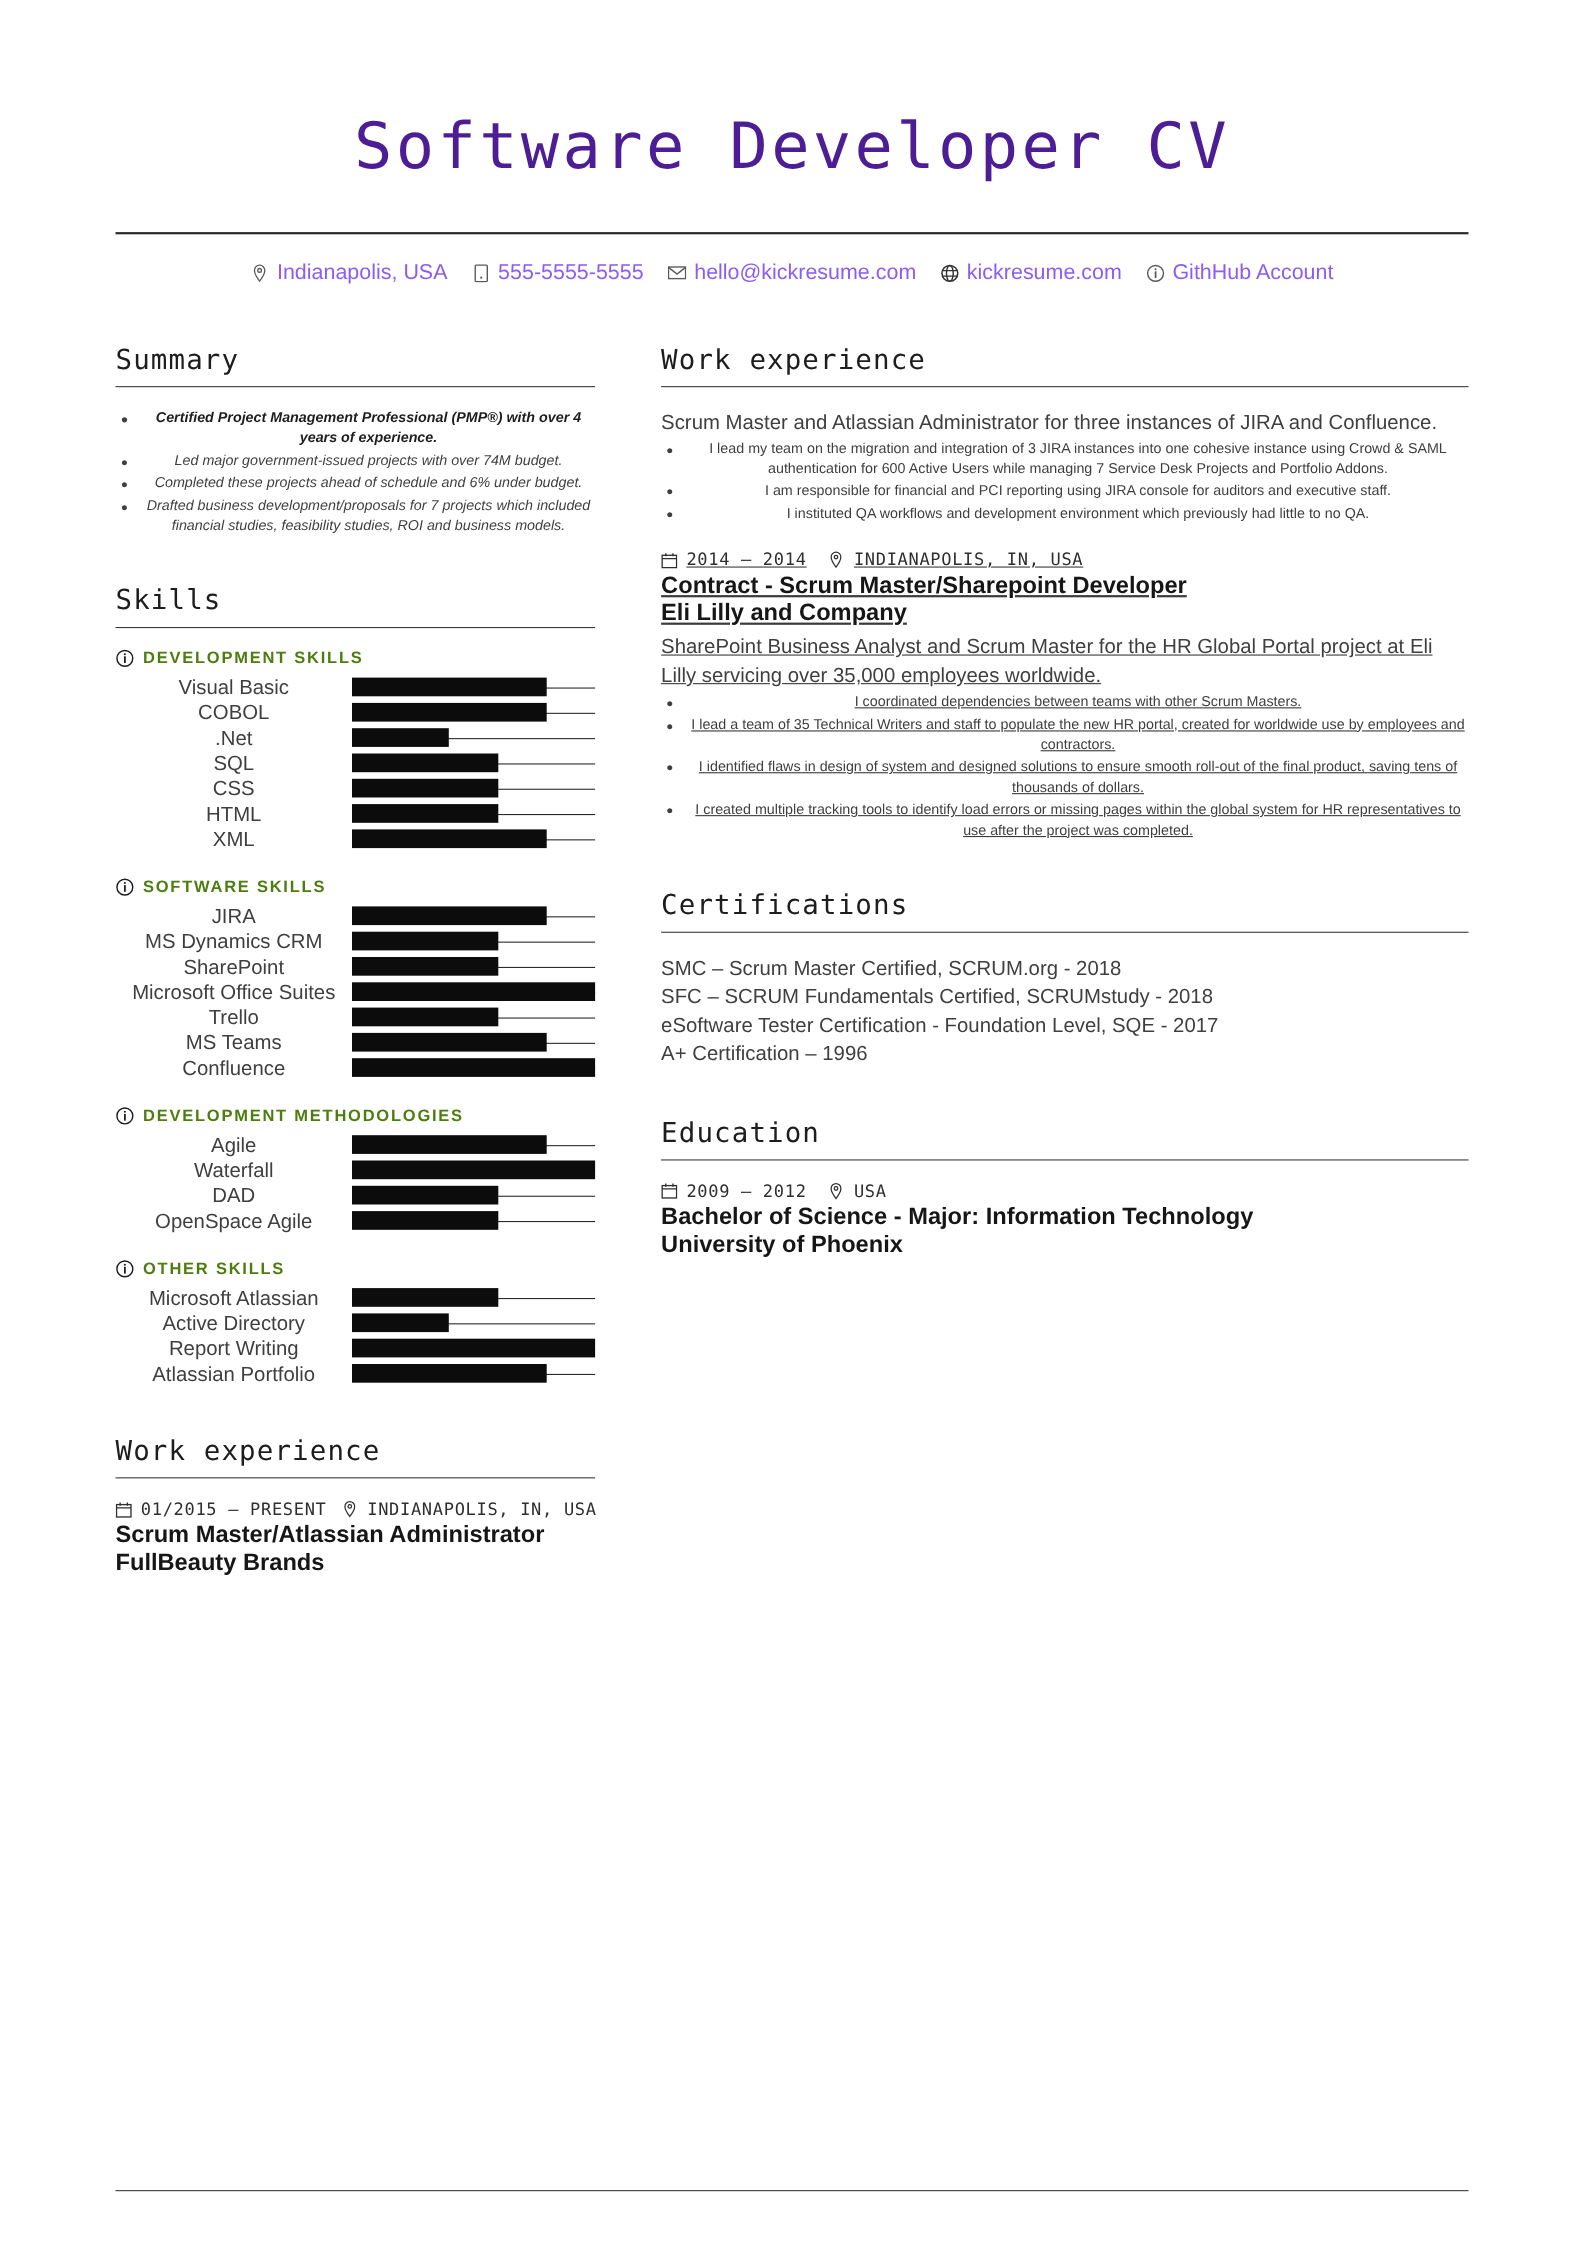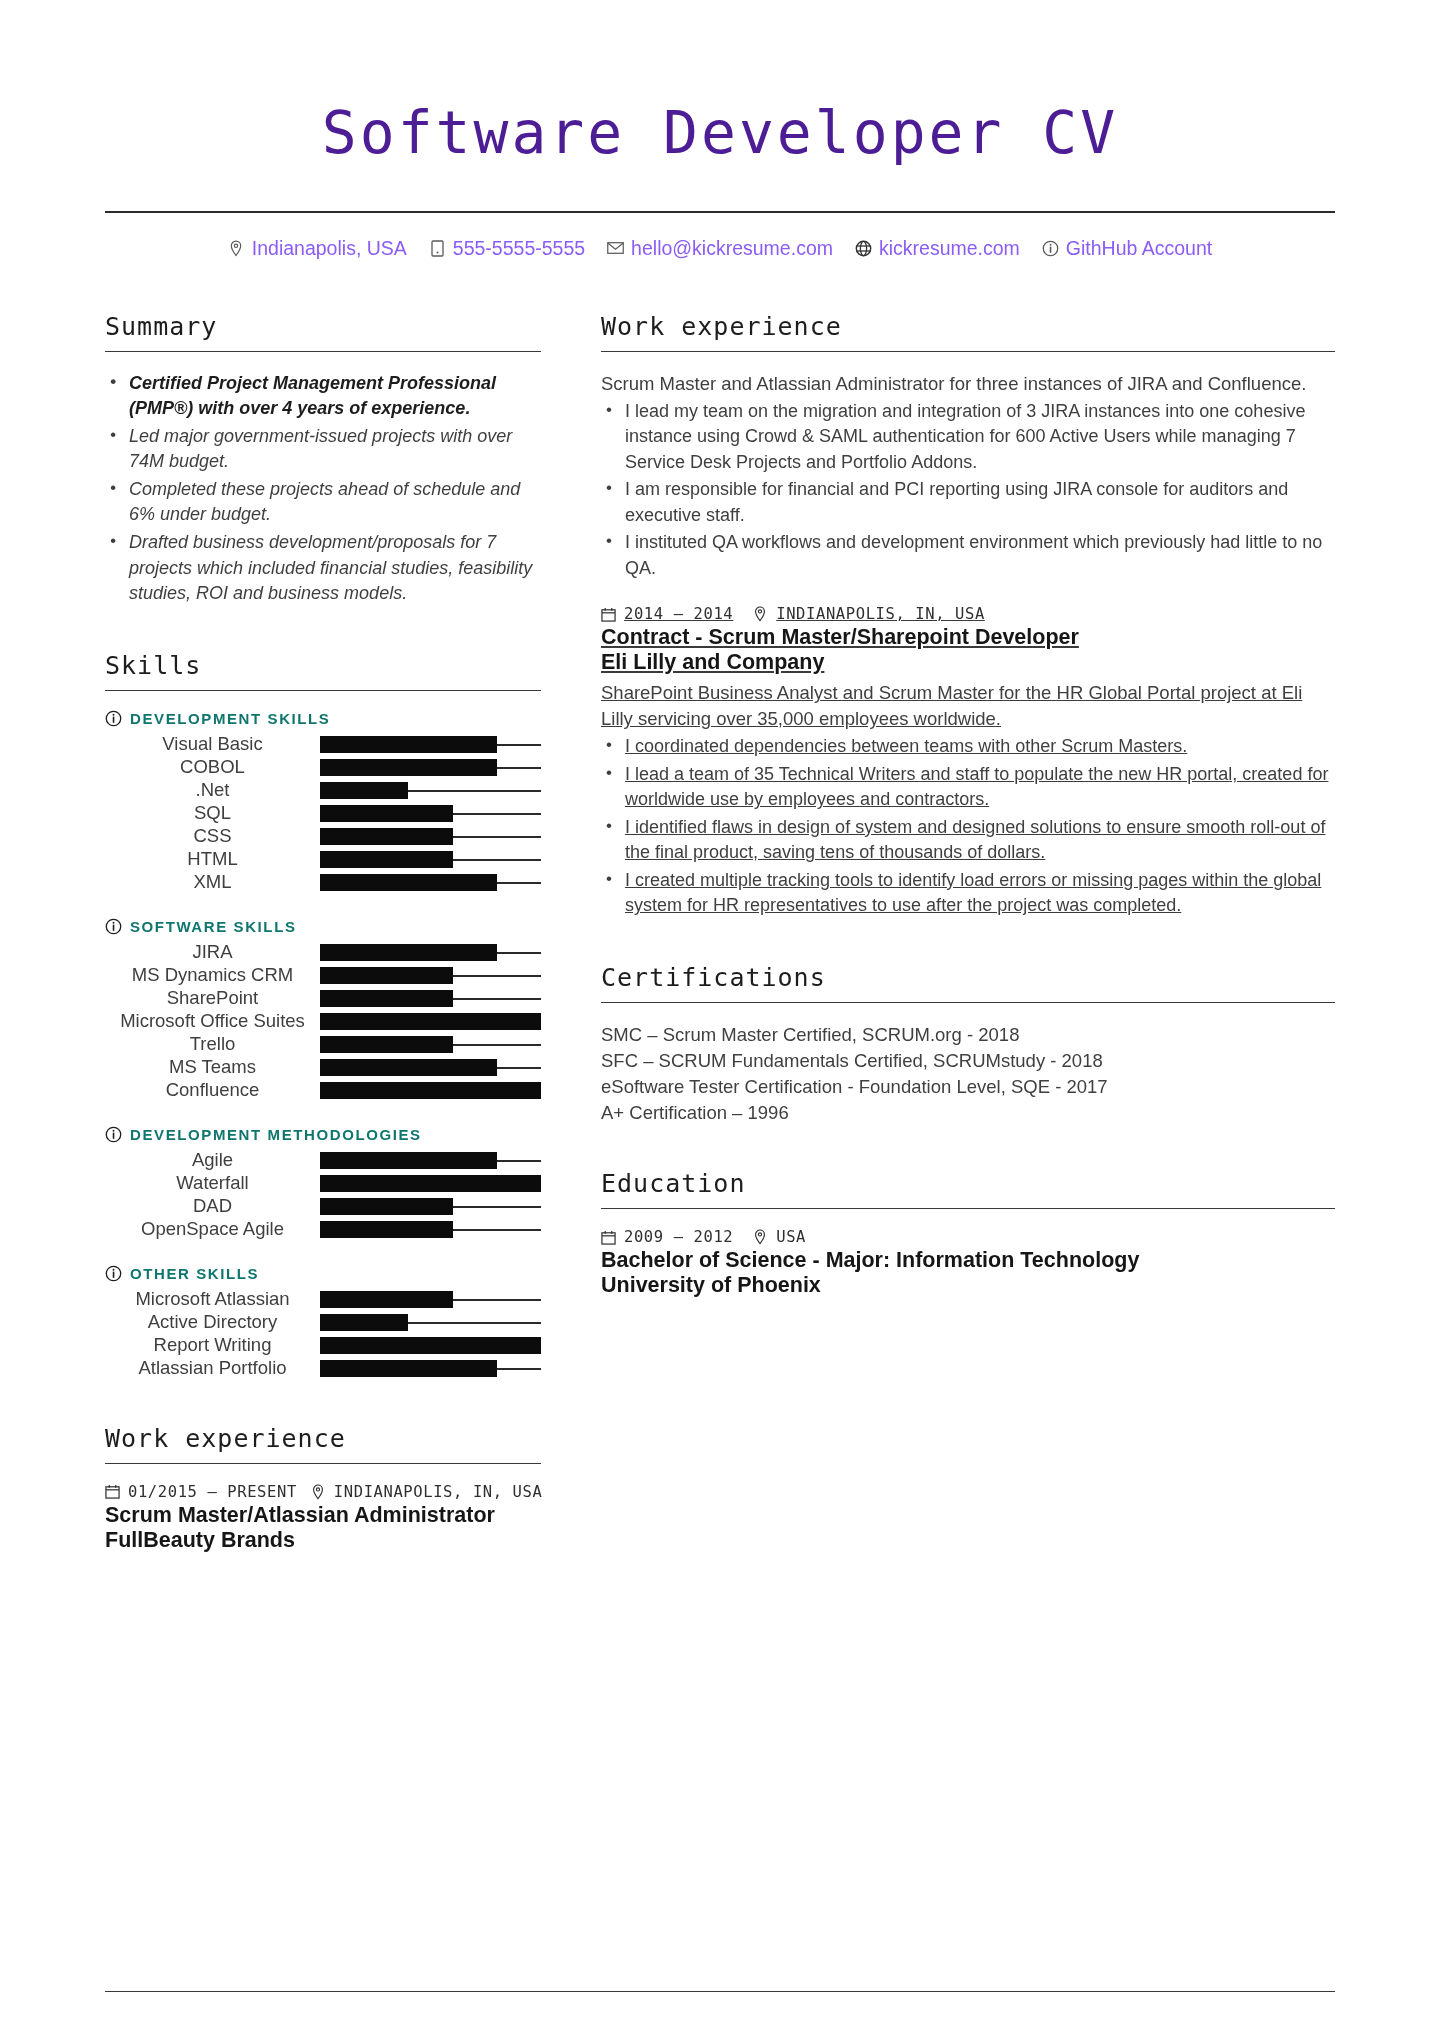--- a/index.html
+++ b/index.html
@@ -60,44 +60,45 @@
     line-height: 1.2;
   }
   .sec-rule { border-bottom: 1.6px solid #3a3a3a; margin-top: 9px; margin-bottom: 19px; }
   .sec { margin-bottom: 44px; }
 
   
   ul.bullets { list-style: none; }
   ul.bullets li {
     position: relative;
     padding-left: 24px;
-    font-size: 18px;
+    font-size: 13px;
     line-height: 1.42;
     color: #3f3f3f;
     font-style: italic;
     margin-bottom: 2px;
+    text-align: center;
   }
   ul.bullets li::before {
     content: "\2022";
     position: absolute;
     left: 5px;
     top: -1px;
     font-size: 17px;
     color: #3f3f3f;
   }
   ul.bullets li.strong { font-weight: bold; color: #1d1d1d; }
 
   
   .skill-group { margin-bottom: 24px; }
   .skill-group-title {
     display: flex; align-items: flex-end; gap: 8px;
     font-size: 15px;
     font-weight: bold;
     letter-spacing: 1.6px;
-    color: #0f766e;
+    color: #4d7c0f;
     margin-bottom: 6px;
     text-transform: uppercase;
   }
   .skill-group-title .ic { width: 17px; height: 17px; flex: 0 0 auto; }
 
   .skill-row { display: flex; align-items: center; height: 23px; }
   .skill-name { width: 215px; flex: 0 0 215px; font-size: 18.5px; color: #3f3f3f; white-space: nowrap; text-align: center; }
   .skill-bar { position: relative; flex: 1 1 auto; height: 17px; display: flex; align-items: center; }
   .skill-bar .track { position: absolute; left: 0; right: 0; top: 50%; height: 1.4px; background: #2b2b2b; }
   .skill-bar .fill { position: relative; height: 17px; background: #0c0c0c; }

